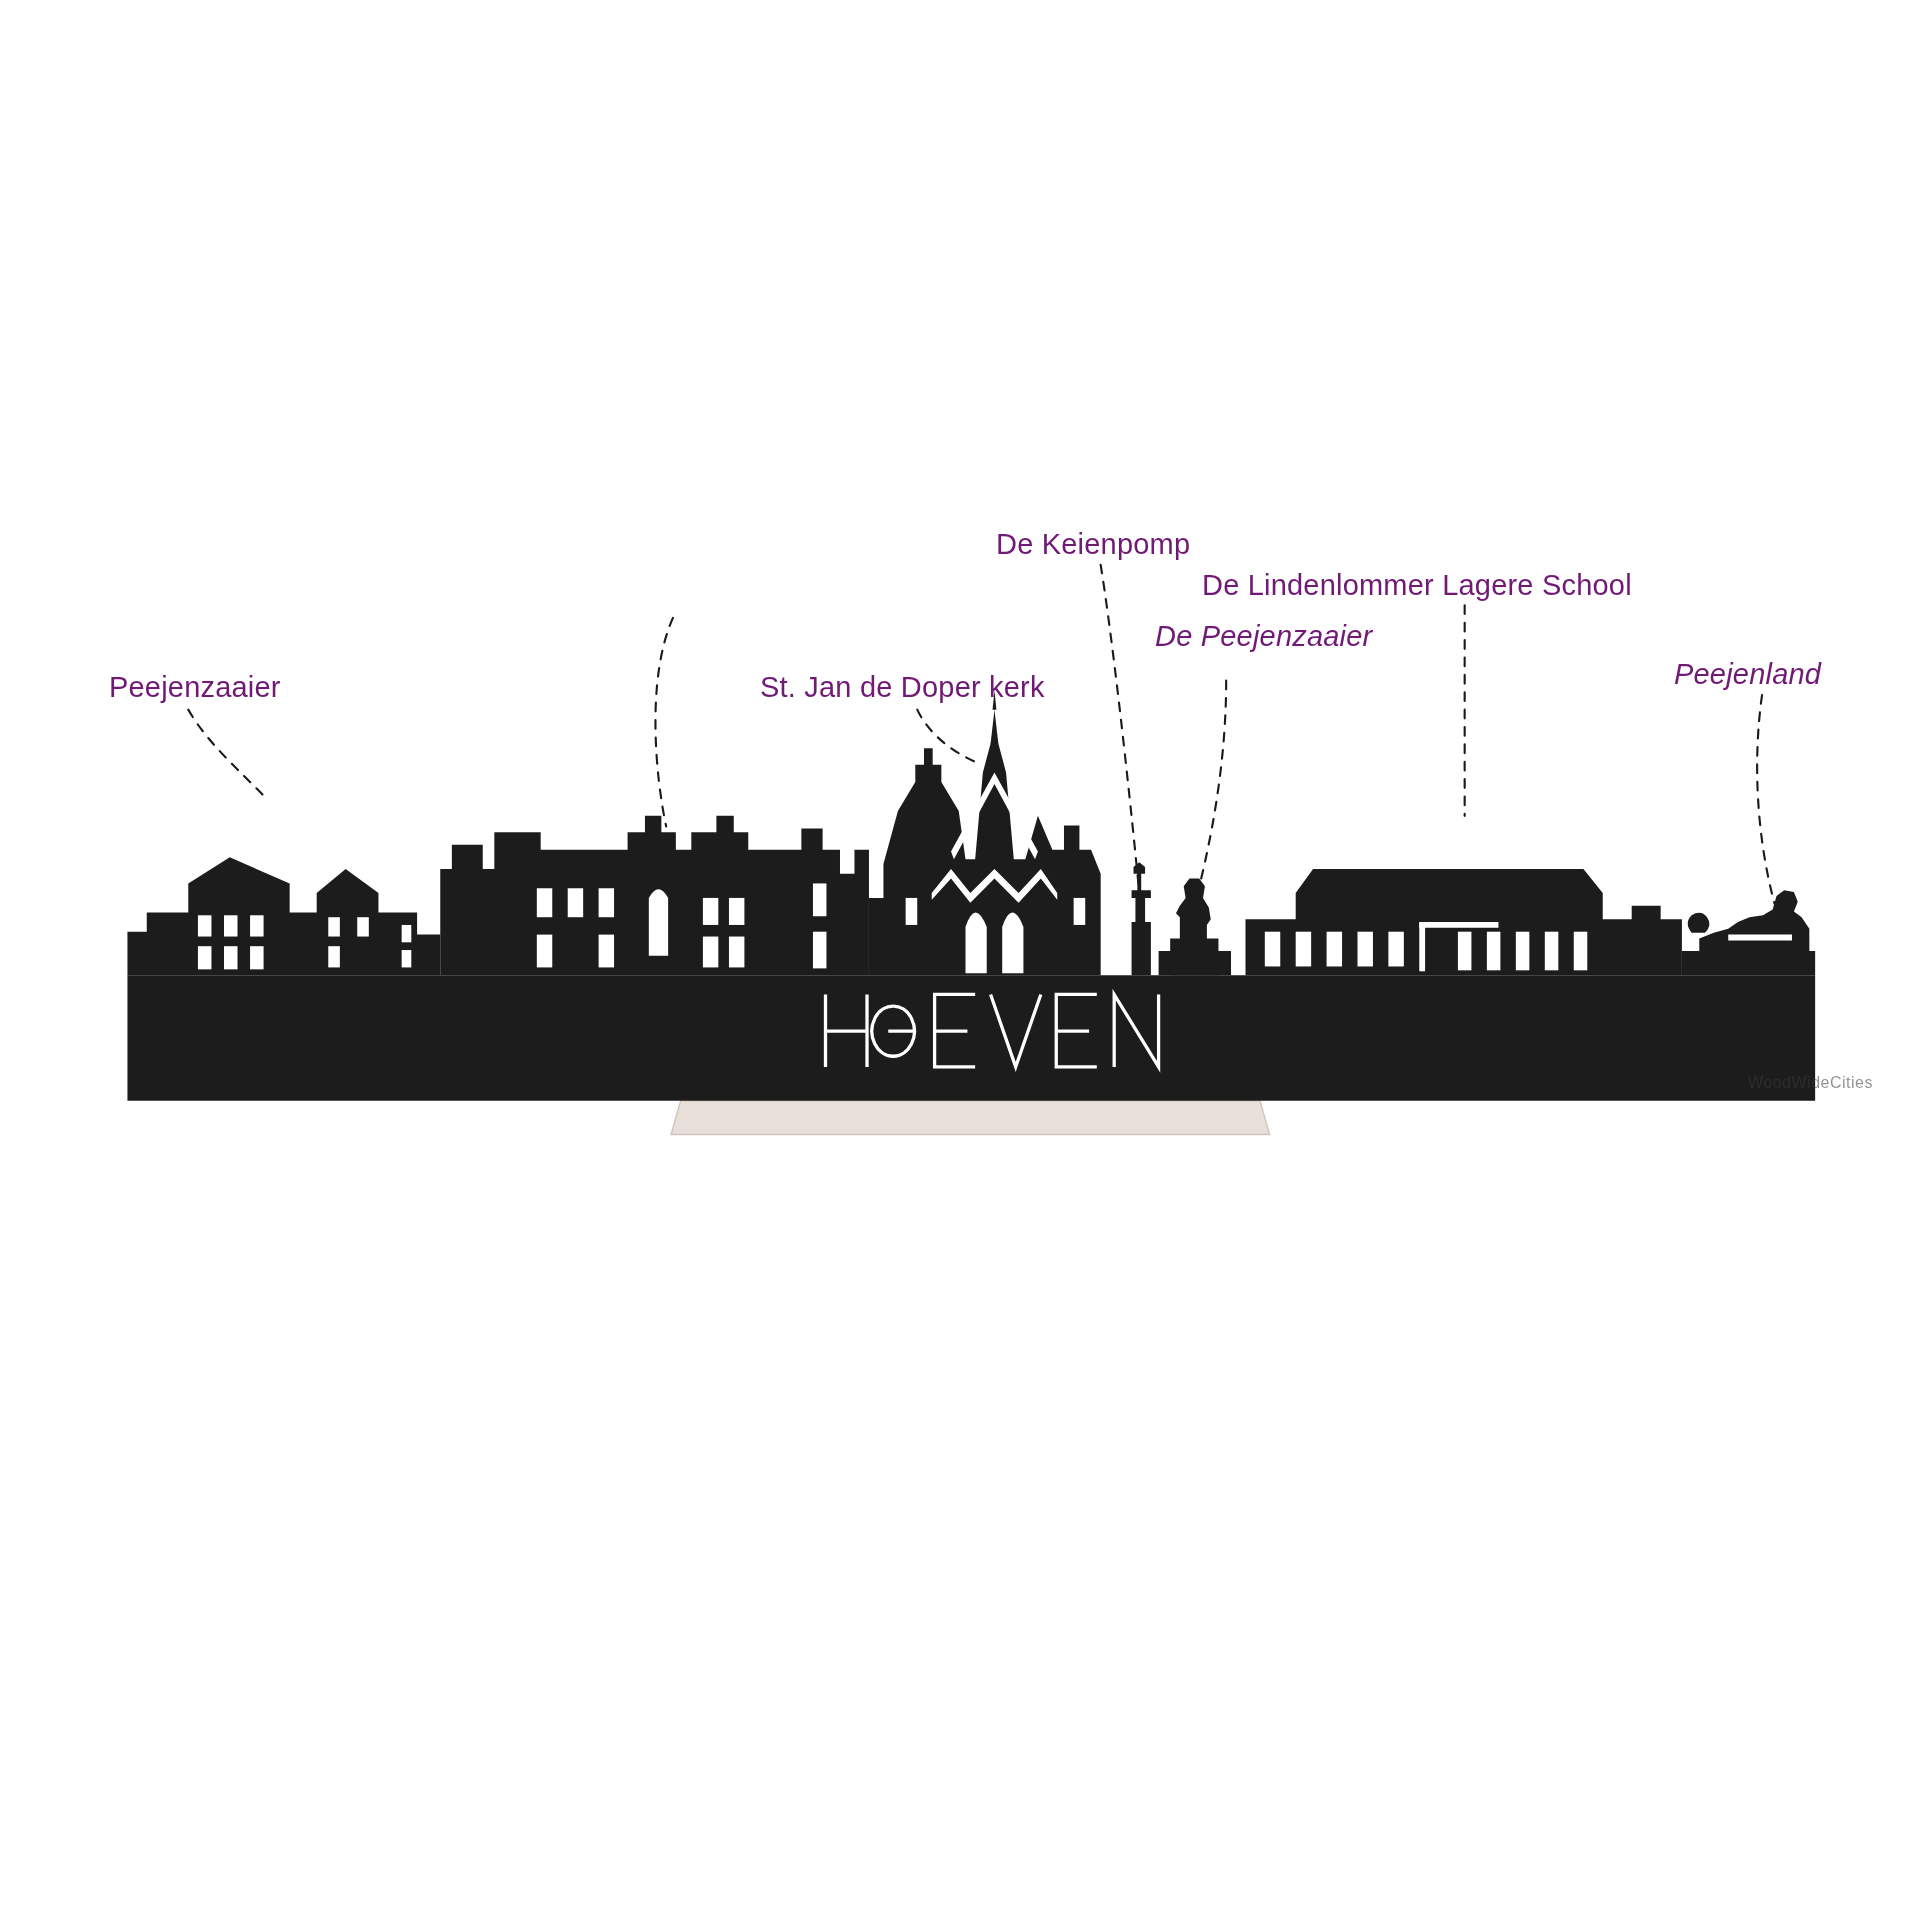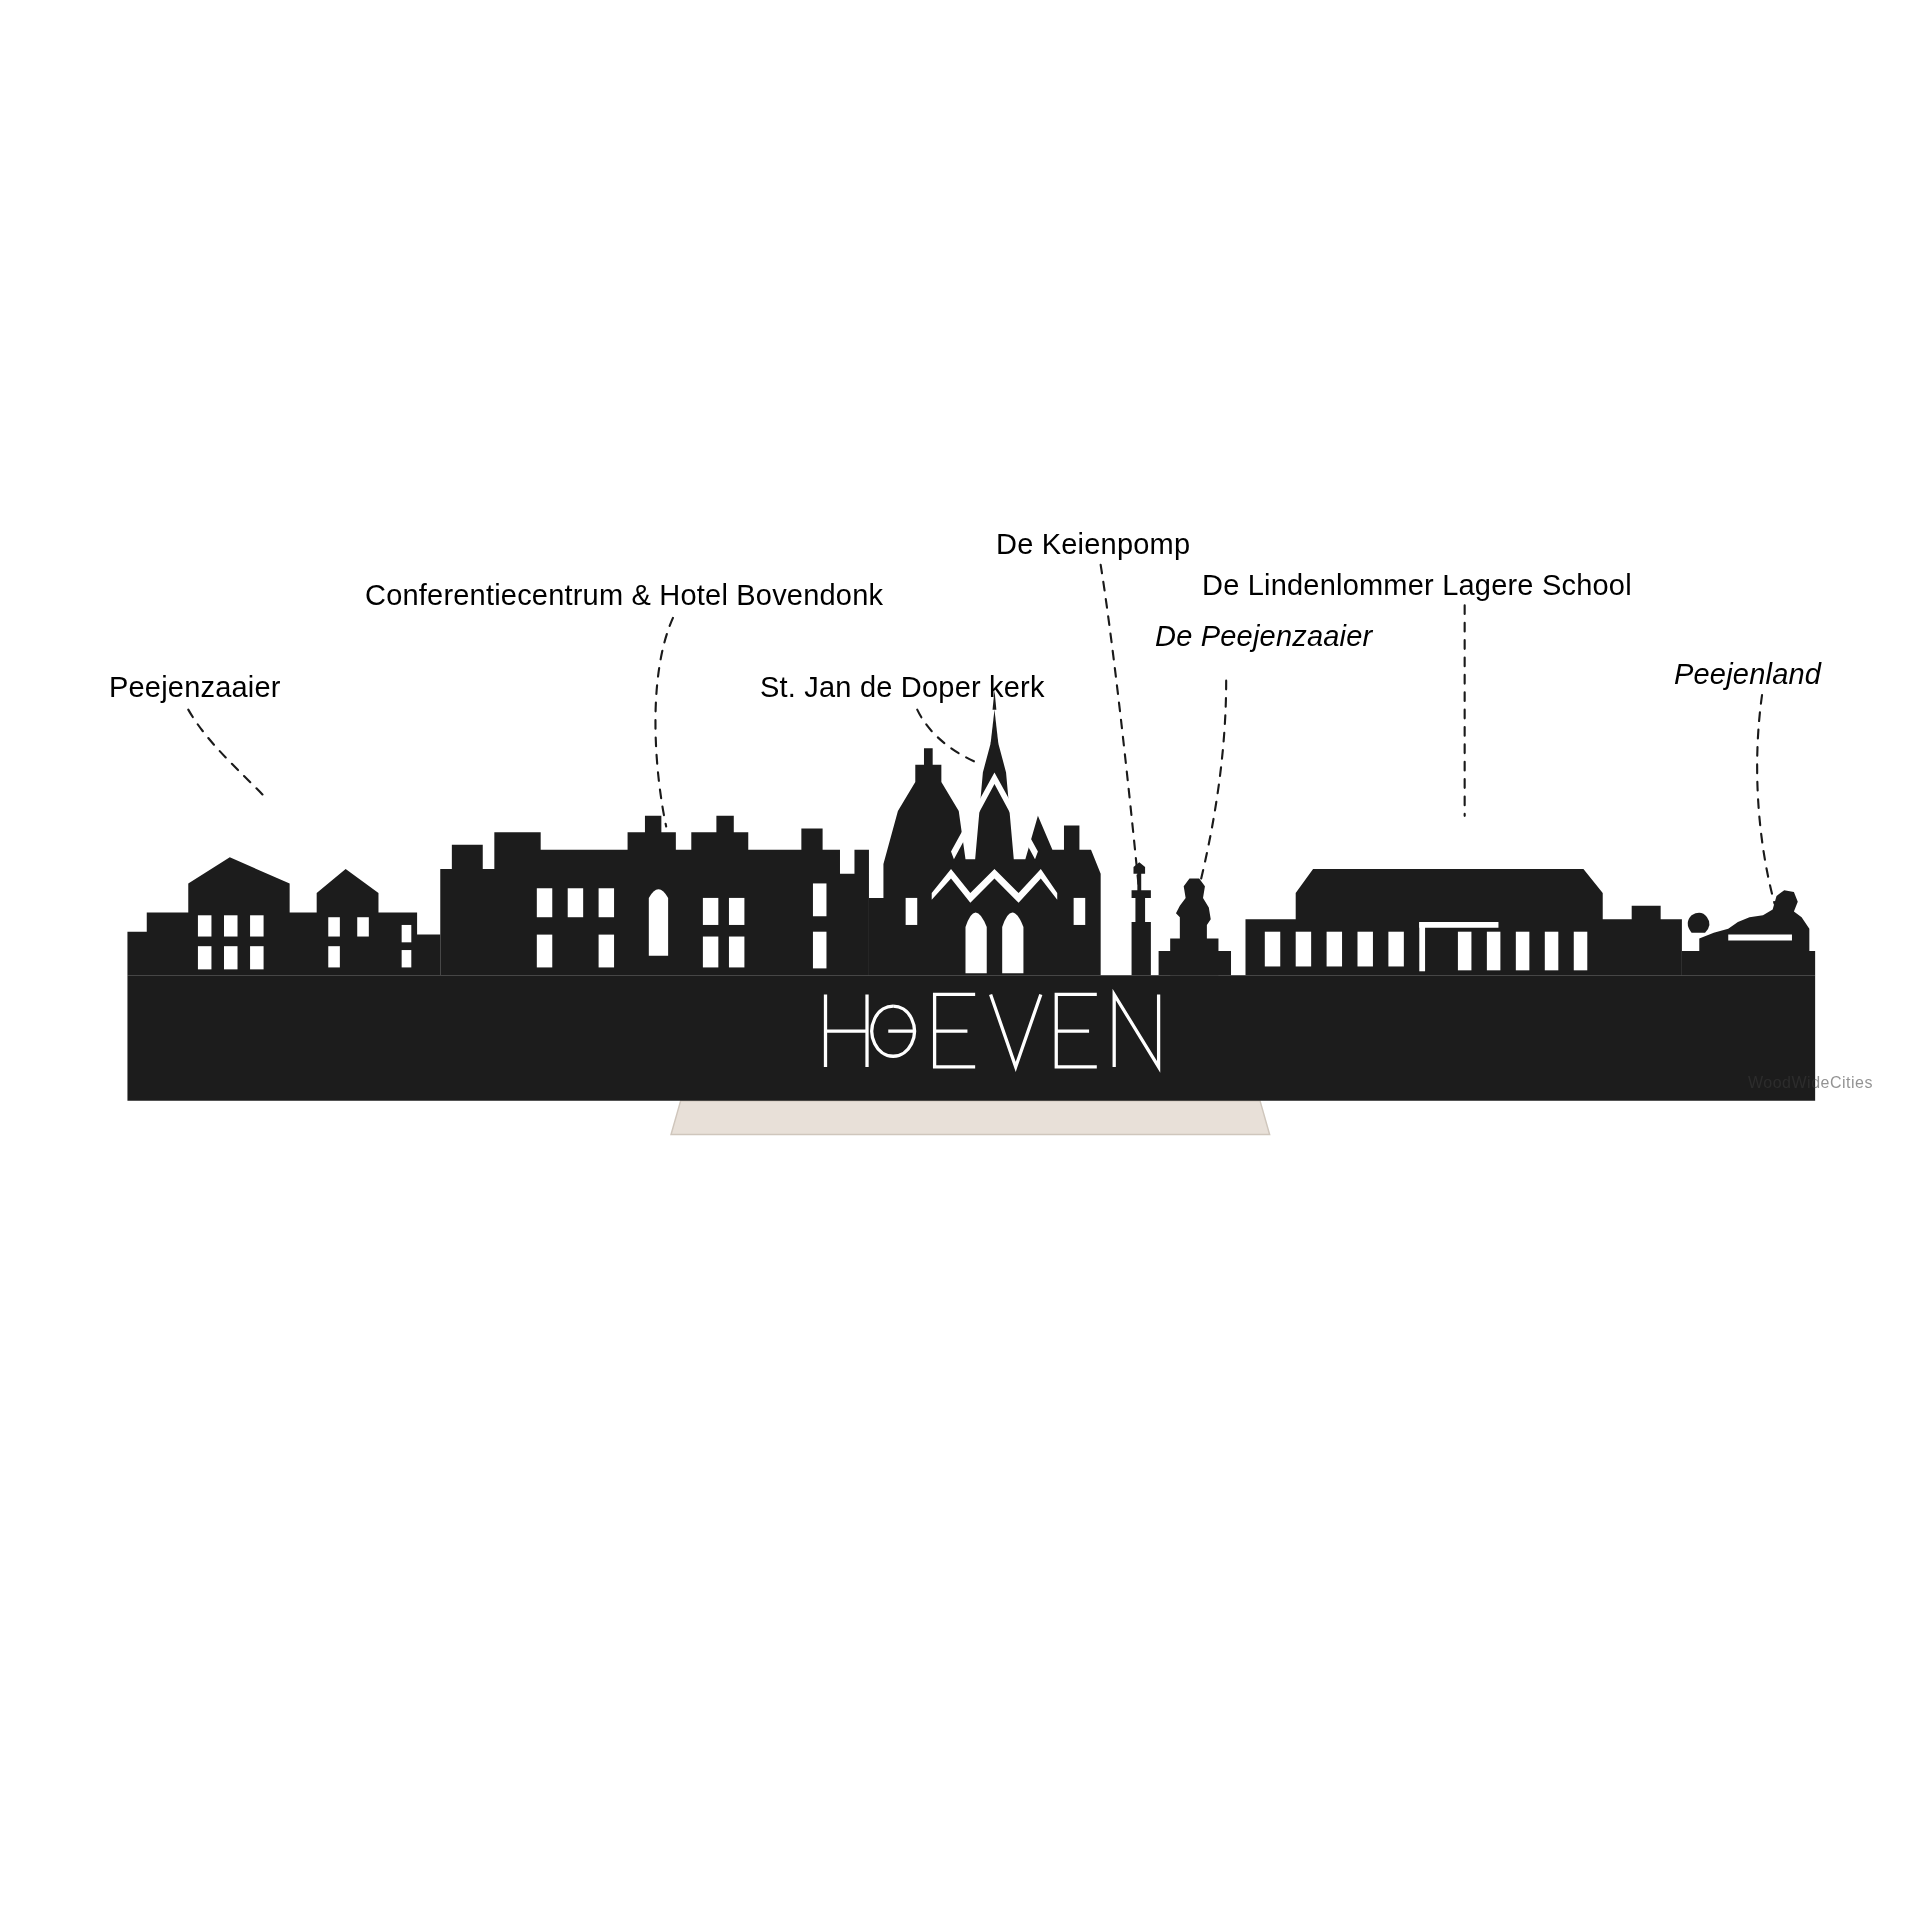--- a/index.html
+++ b/index.html
@@ -14,21 +14,21 @@
   #stage {
     position: relative;
     width: 1931px;
     height: 1931px;
     background: #ffffff;
   }
   .annot {
     position: absolute;
     font-family: "Liberation Sans", sans-serif;
     font-size: 29px;
-    color: #000000;
+    color: #701a75;
     white-space: nowrap;
     letter-spacing: 0.2px;
   }
   #svg-layer {
     position: absolute;
     left: 0;
     top: 0;
     width: 1931px;
     height: 1931px;
   }
@@ -52,21 +52,20 @@
     letter-spacing: 0.5px;
   }
 </style>
 </head>
 <body>
 
 <div id="stage">
 
   <div class="annot" style="left:109px; top:671px;">Peejenzaaier</div>
 
-  <div class="annot" style="left:365px; top:579px;">Conferentiecentrum &amp; Hotel Bovendonk</div>
 
   <div class="annot" style="left:760px; top:671px;">St. Jan de Doper kerk</div>
 
   <div class="annot" style="left:996px; top:528px;">De Keienpomp</div>
 
   <div class="annot" style="left:1155px; top:620px;font-style:italic;">De Peejenzaaier</div>
 
   <div class="annot" style="left:1202px; top:569px;">De Lindenlommer Lagere School</div>
 
   <div class="annot" style="left:1674px; top:658px;font-style:italic;">Peejenland</div>

